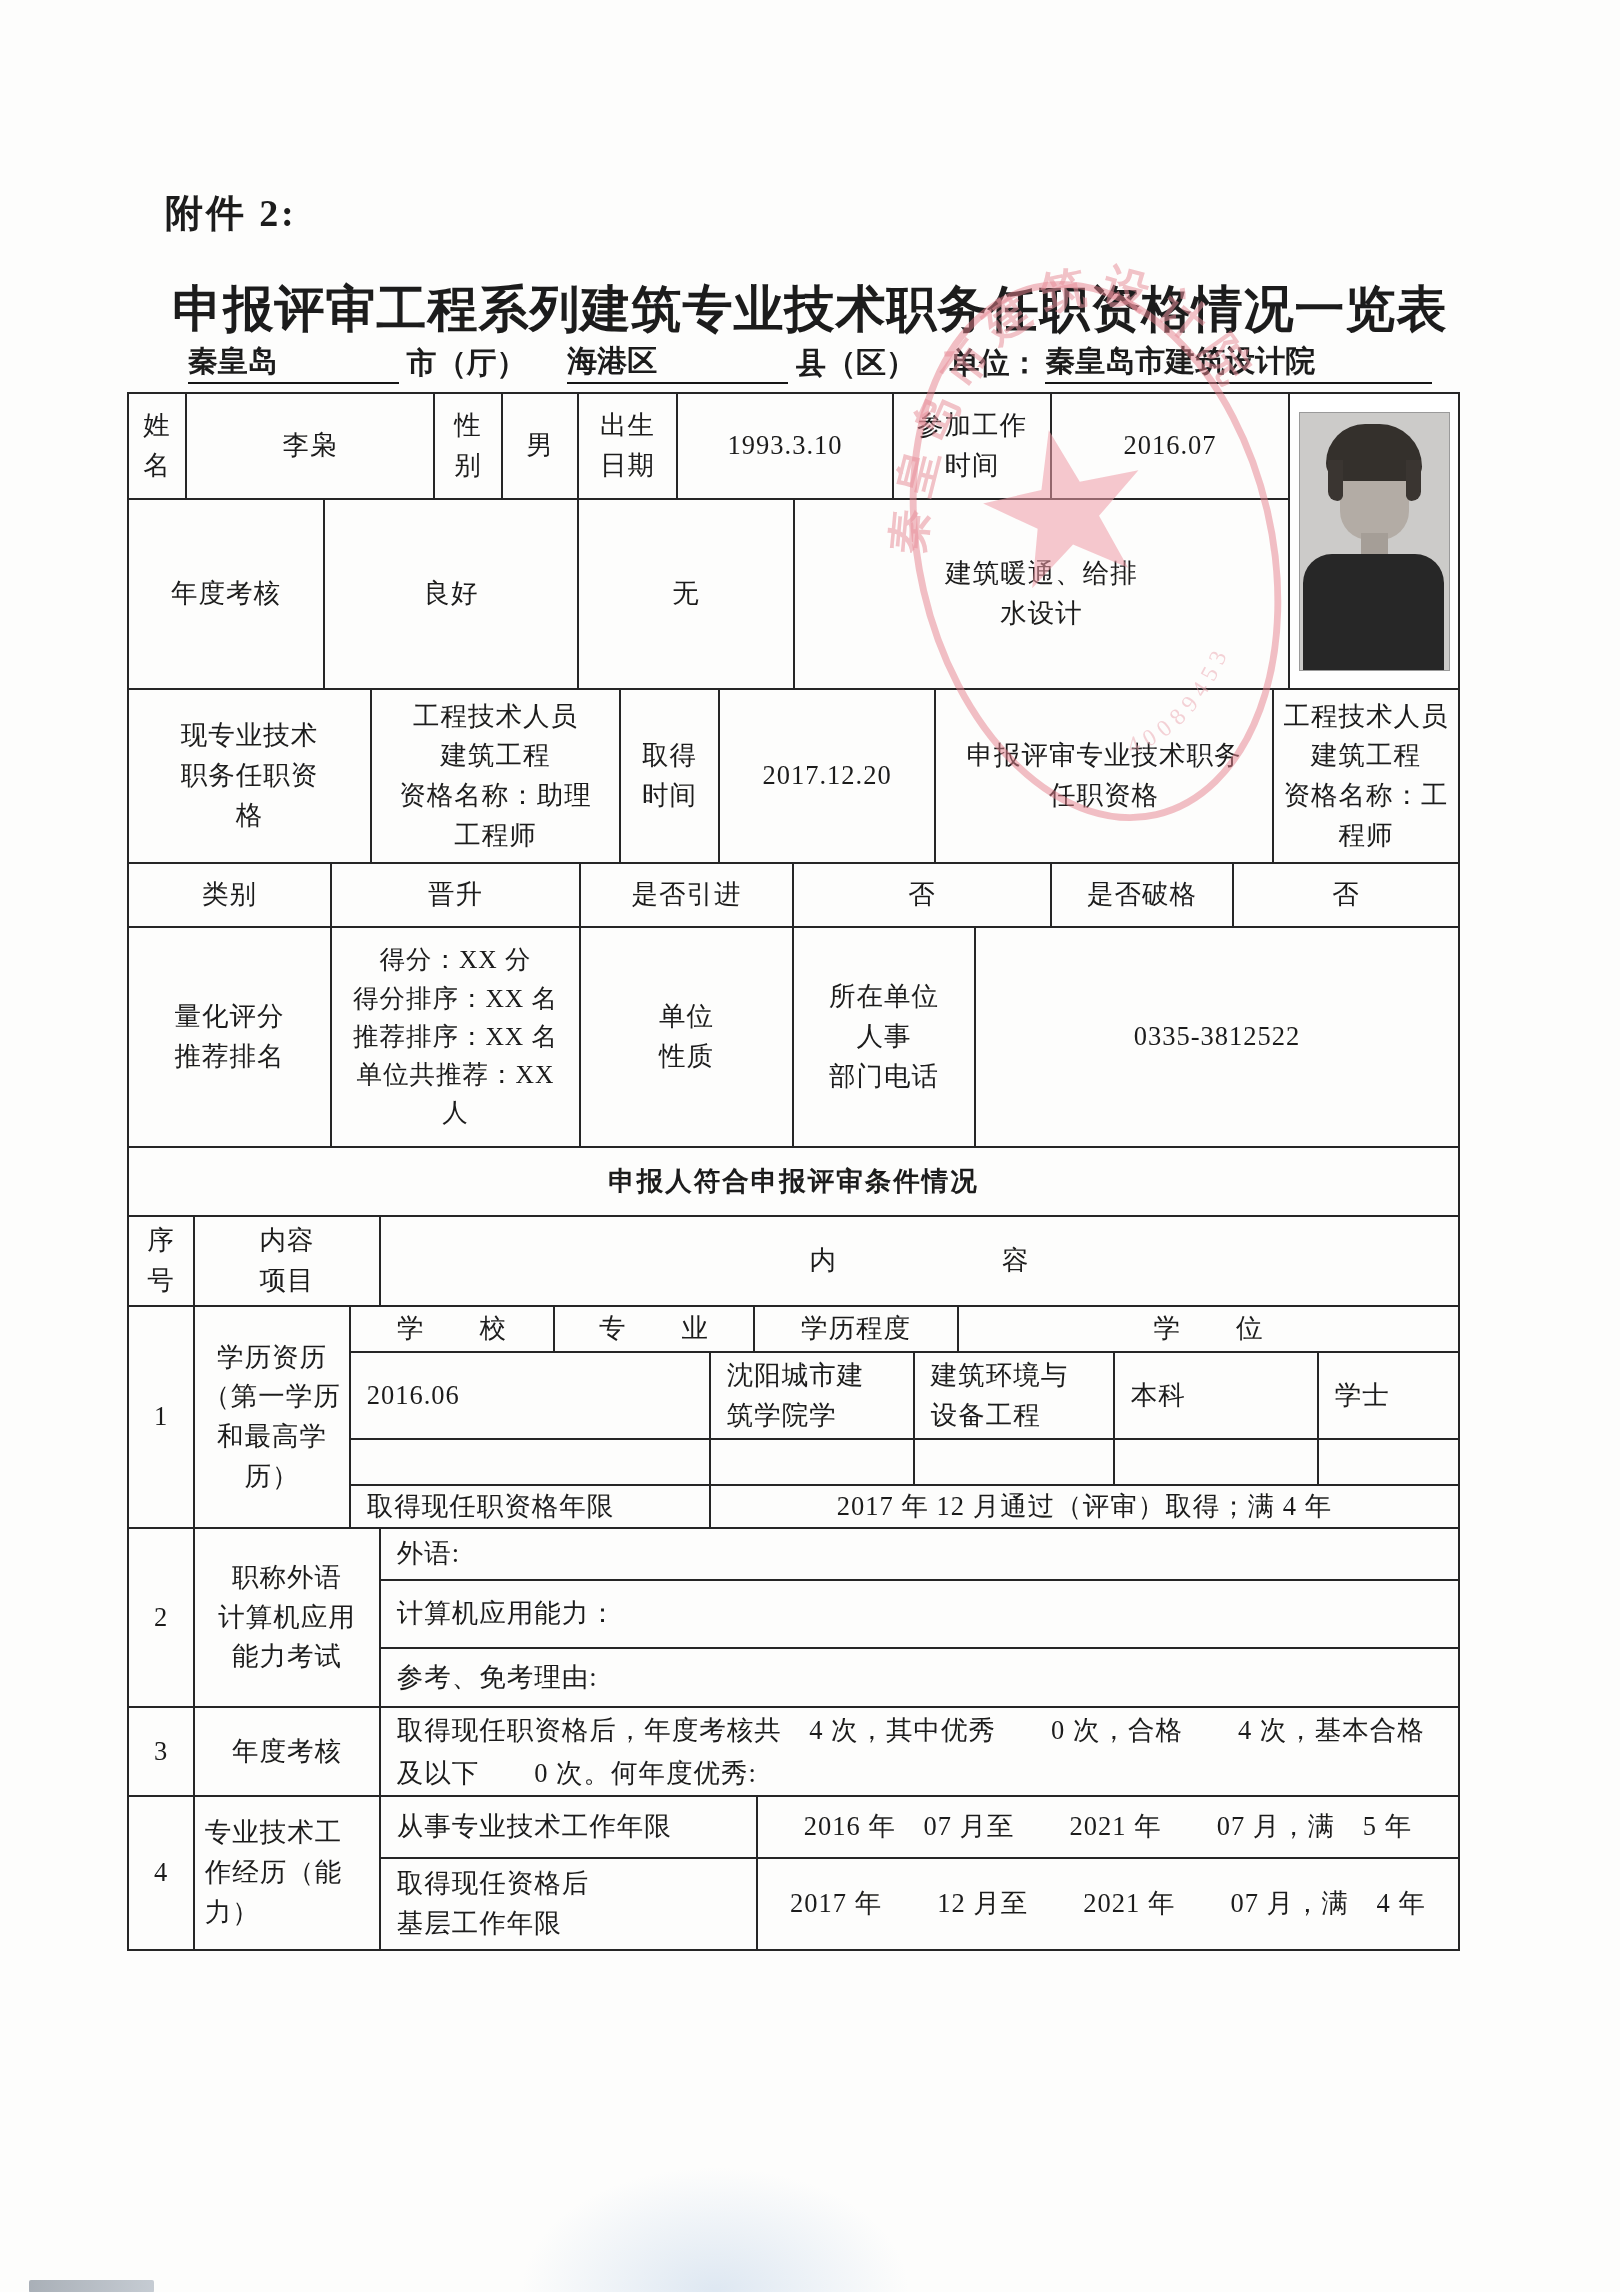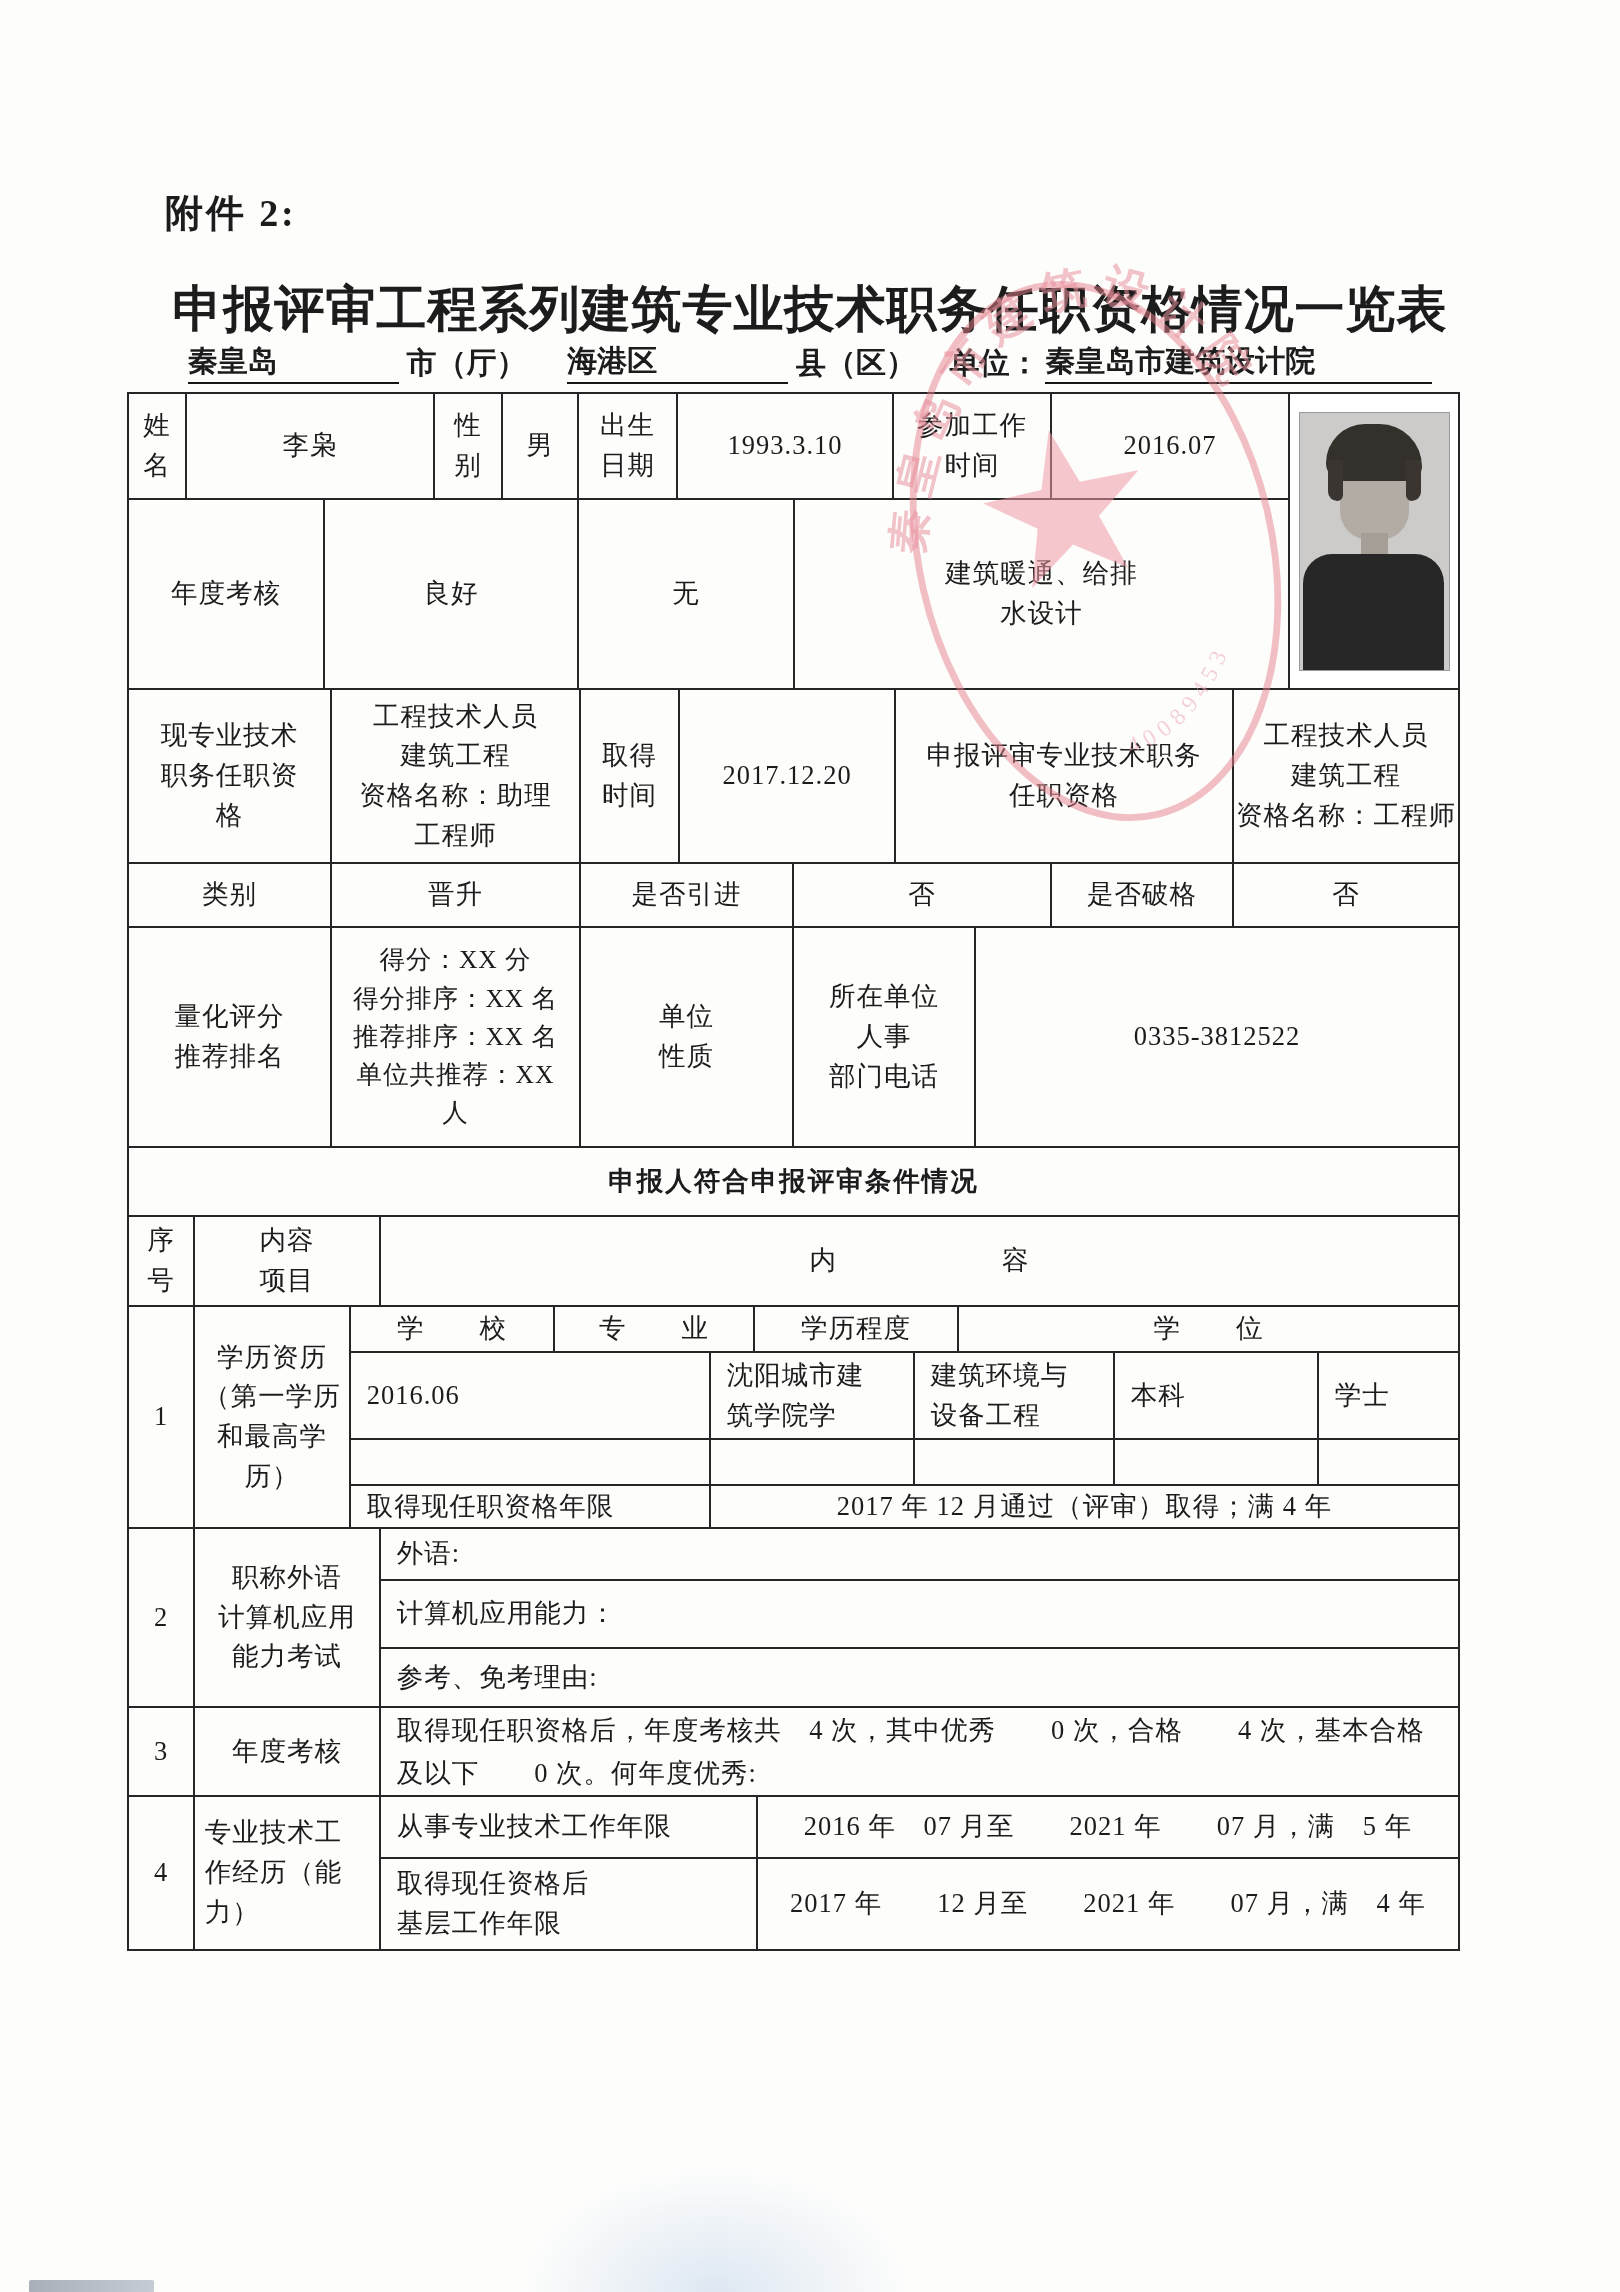--- a/index.html
+++ b/index.html
@@ -138,21 +138,21 @@
           <div class="hair"></div>
           <div class="hair-side-l"></div>
           <div class="hair-side-r"></div>
           <div class="neck"></div>
           <div class="shirt"></div>
         </div>
       </div>
     </div>
 
     <div class="sec" style="height:172px">
-      <div class="c" style="width:203px">现专业技术
+      <div class="c" style="width:243px">现专业技术
 职务任职资
 格</div>
       <div class="c" style="width:249px">工程技术人员
 建筑工程
 资格名称：助理
 工程师</div>
       <div class="c" style="width:99px">取得
 时间</div>
       <div class="c" style="width:216px">2017.12.20</div>
       <div class="c" style="width:338px">申报评审专业技术职务

